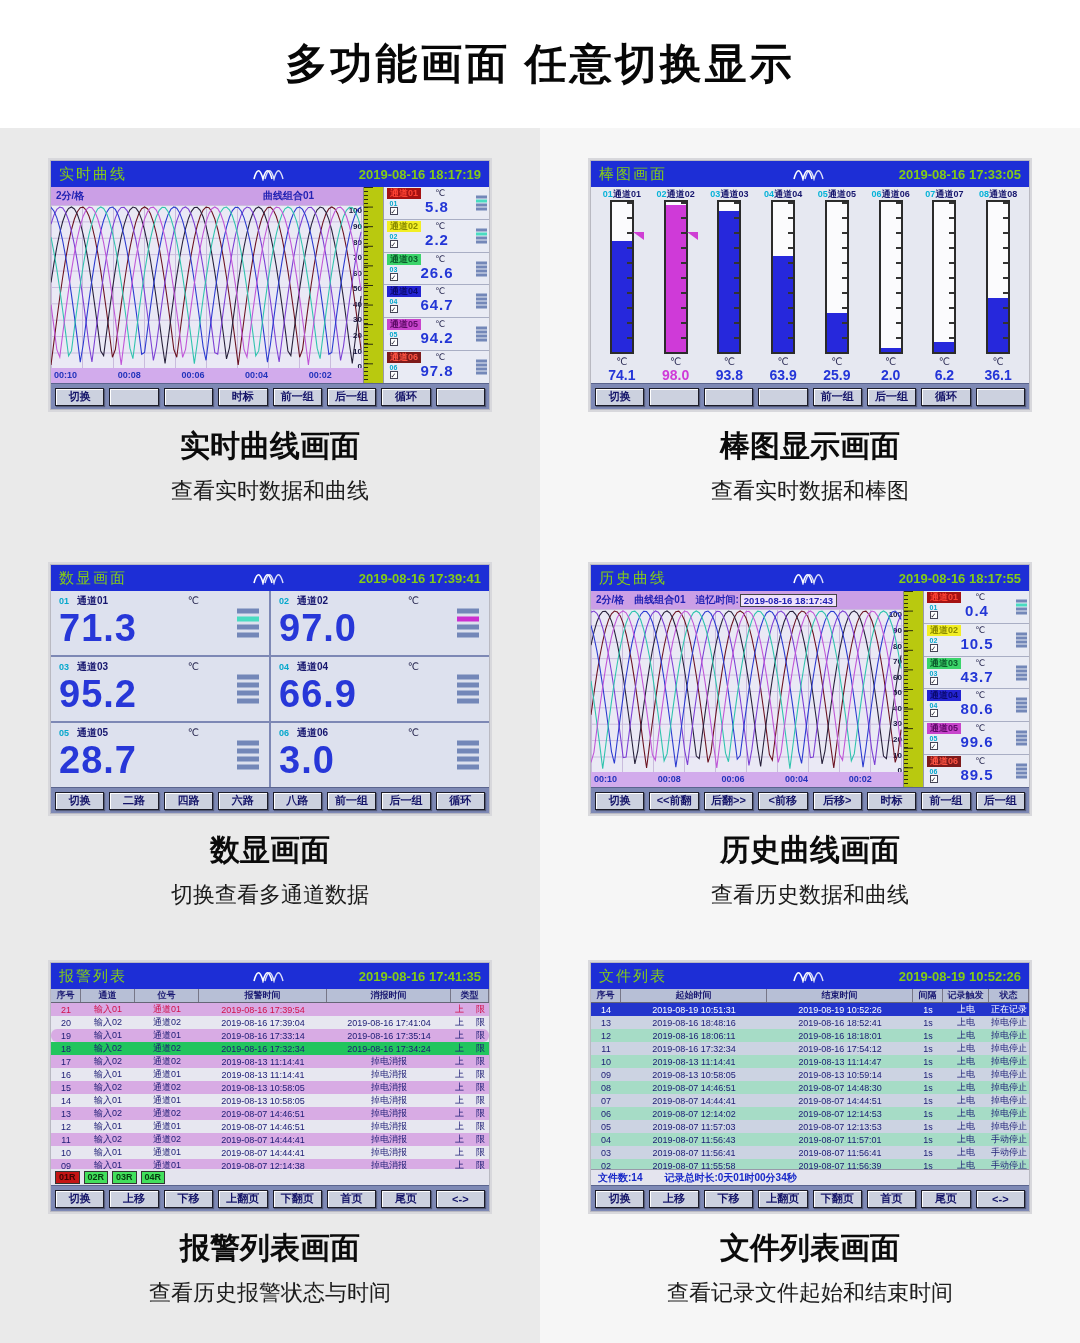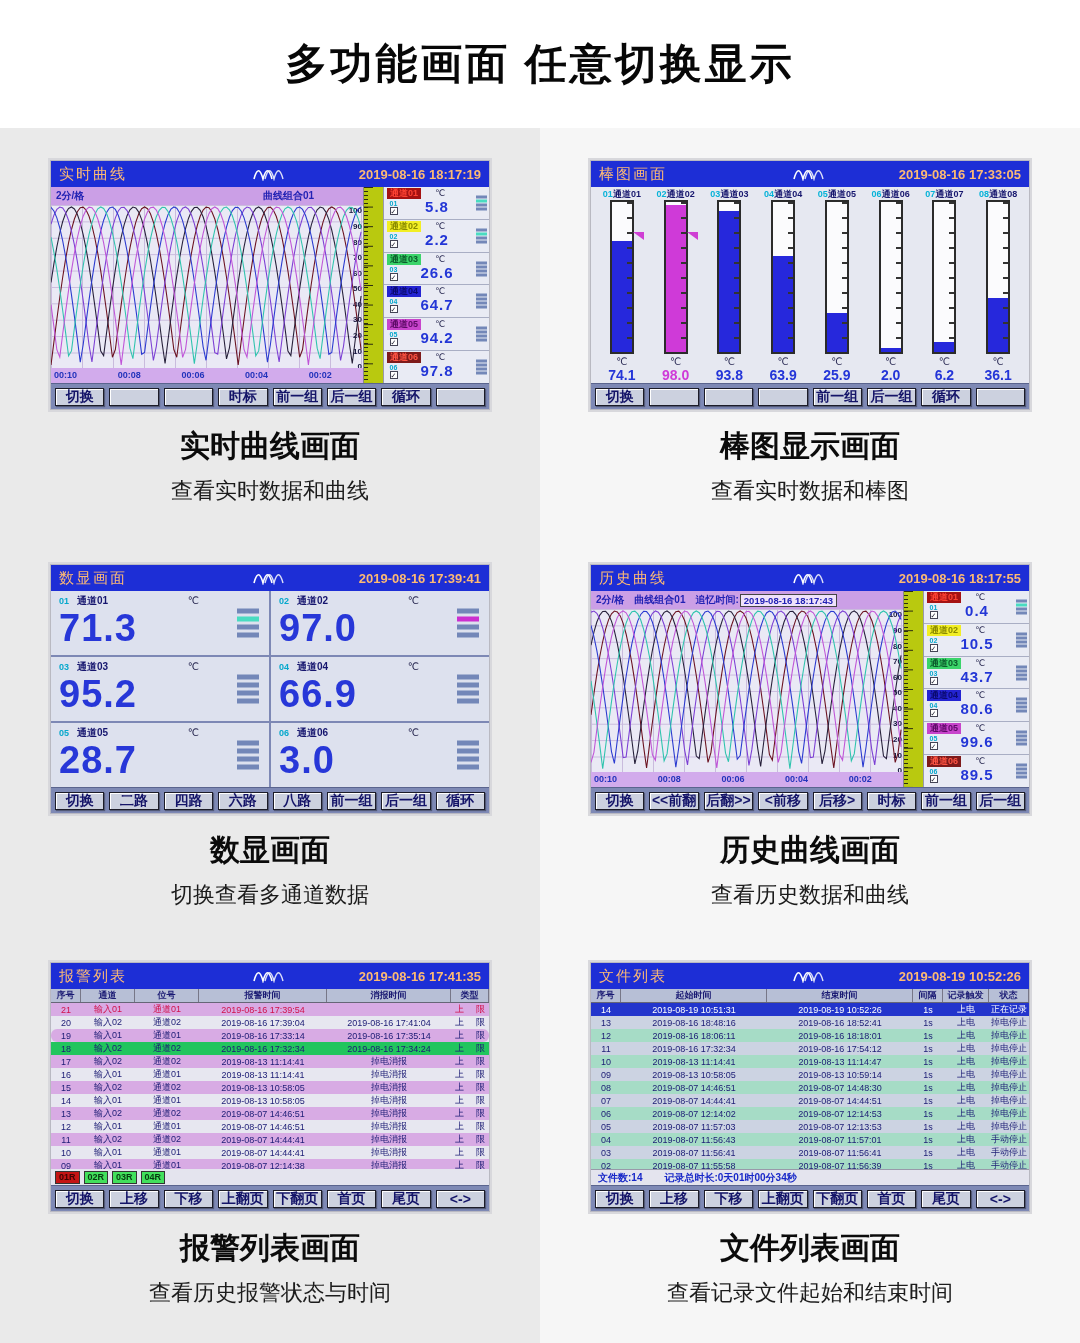--- a/index.html
+++ b/index.html
@@ -12,26 +12,26 @@
   .cell.left { background:#eaeaea; }
   .cell.right { background:#f6f6f6; }
   .band1 { height:412px; } .band1 .cell { padding-top:32px; }
   .band2 { height:400px; } .band2 .cell { padding-top:24px; }
   .band3 { height:403px; } .band3 .cell { padding-top:22px; }
   .cap-title { font-size:30px; font-weight:bold; color:#0b0b0b; margin-top:16px; text-align:center; }
   .cap-sub { font-size:22px; color:#1c1c1c; margin-top:9px; text-align:center; }
 
   
   .panel { width:440px; height:250px; border:1px solid #b9b9c2; background:#e6e8f1; display:flex; flex-direction:column; box-shadow:0 0 0 2px #d8d8dc; }
-  .titlebar { height:26px; background:#1d2ed6; color:#fdba74; display:flex; align-items:center; padding:0 8px; position:relative; flex:0 0 26px;gap:36px; }
+  .titlebar { height:26px; background:#1d2ed6; color:#84cc16; display:flex; align-items:center; padding:0 8px; position:relative; flex:0 0 26px;gap:36px; }
   .ptitle { font-size:15px; letter-spacing:2px; }
   .pdate { margin-left:auto; font-size:13px; font-weight:bold; }
   .plogo { position:absolute; left:50%; transform:translateX(-50%); top:6px; }
   .btnbar { height:26px; flex:0 0 26px; background:#7e89b5; display:flex; align-items:center; gap:5px; padding:0 4px; border-top:1px solid #5a648e; }
-  .btn { flex:1; height:18px; background:#ccd1df; border:1px solid #1c1c28; box-shadow:inset 1px 1px 0 #fff, 1px 1px 1px rgba(0,0,0,.35); font-size:14px; font-weight:bold; color:#141468; display:flex; align-items:center; justify-content:center; white-space:nowrap; overflow:hidden; }
+  .btn { flex:1; height:18px; background:#ccd1df; border:1px solid #1c1c28; box-shadow:inset 1px 1px 0 #fff, 1px 1px 1px rgba(0,0,0,.35); font-size:11px; font-weight:bold; color:#141468; display:flex; align-items:center; justify-content:center; white-space:nowrap; overflow:hidden; }
 
   
   .curvebody { flex:1; display:flex; min-height:0; }
   .curveleft { width:312px; display:flex; flex-direction:column; }
   .subbar { height:18px; flex:0 0 18px; background:#cb9fe6; color:#2222b4; font-size:10px; font-weight:bold; display:flex; align-items:center; padding:0 5px; white-space:nowrap; }
   .subbar .grp { margin-left:auto; margin-right:44px; }
   .subbar .grp2 { margin-left:10px; }
   .subbar .recall-lab { margin-left:10px; }
   .recall-box { border:1px solid #444; background:#efe2fa; padding:0 3px; font-size:9.5px; color:#2222b4; margin-left:1px; }
   .chart { flex:1; position:relative; background-color:#eae9f5; overflow:hidden;

